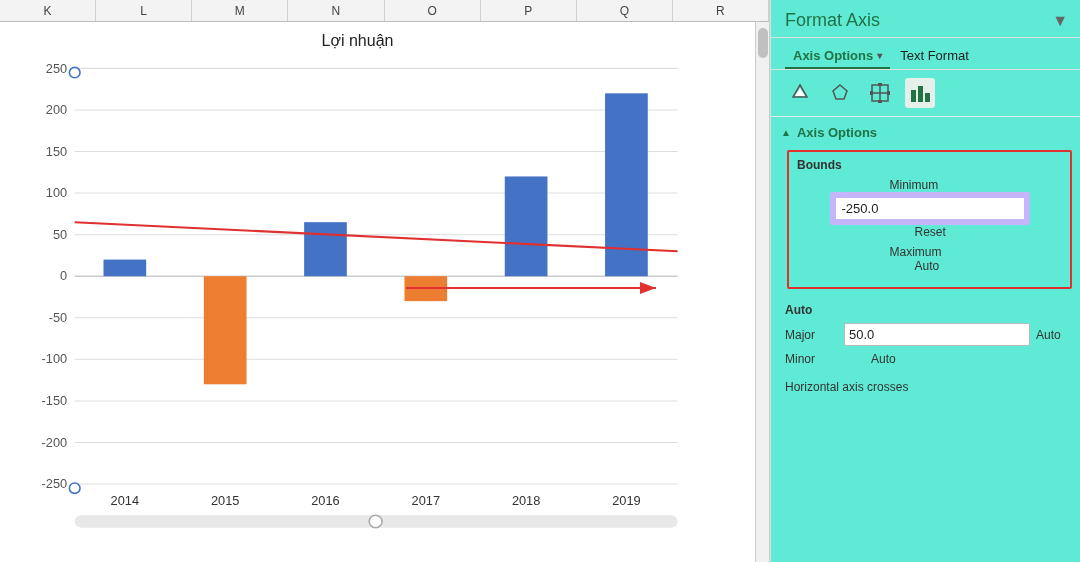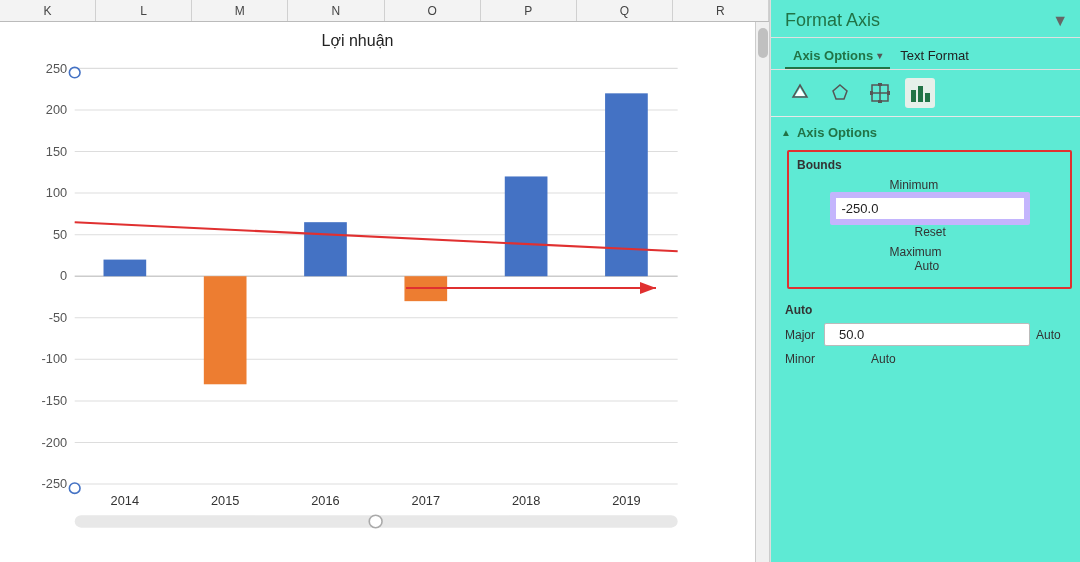--- a/index.html
+++ b/index.html
@@ -243,21 +243,21 @@
     }
     .unit-label {
       width: 80px;
       font-size: 12px;
       color: #333;
     }
     .unit-input {
       flex: 1;
       border: 1px solid #bbb;
       border-radius: 2px;
-      padding: 3px 14px;
+      padding: 3px 4px;
       font-size: 13px;
       color: #222;
       outline: none;
     }
     .unit-action {
       margin-left: 6px;
       font-size: 12px;
       color: #333;
       min-width: 36px;
       text-align: left;
@@ -441,14 +441,15 @@
         <input class="unit-input" type="text" value="50.0" style="">
         <span class="unit-action">Auto</span>
       </div>
 
       <div class="unit-row">
         <span class="unit-label">Minor</span>
         <span class="unit-action">Auto</span>
       </div>
     </div>
 
+    <div class="horiz-label">Horizontal axis crosses</div>
   </div>
 </div>
 
 </body></html>

